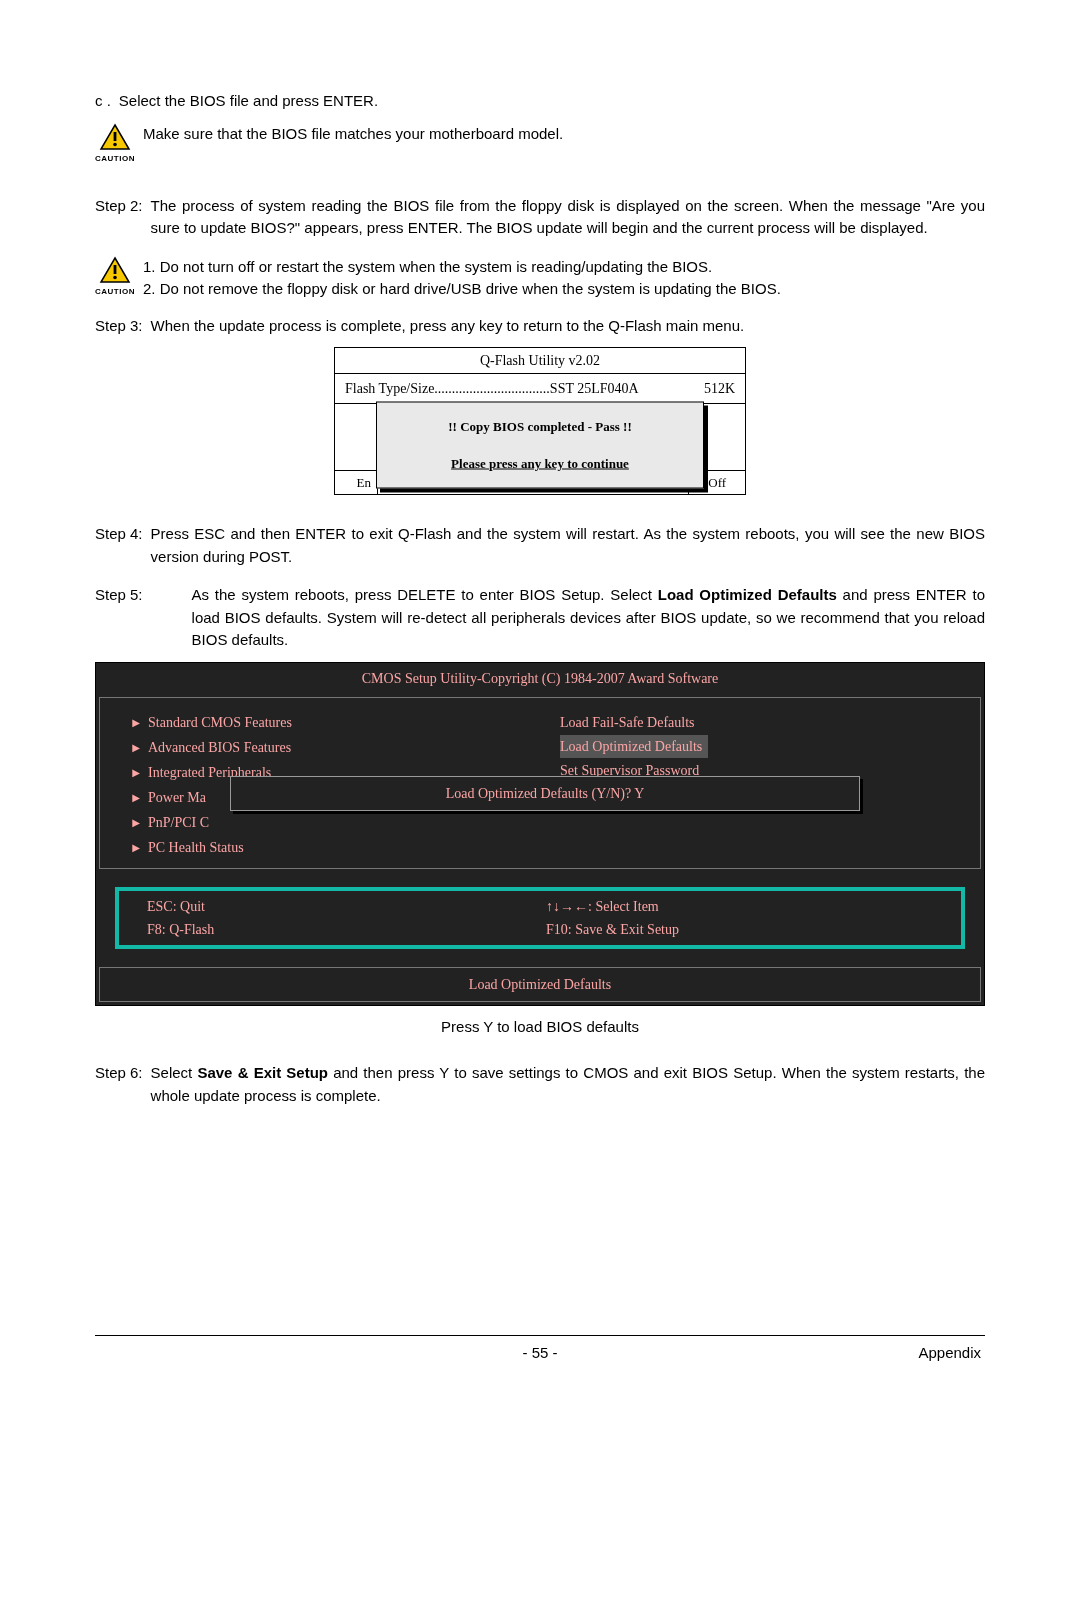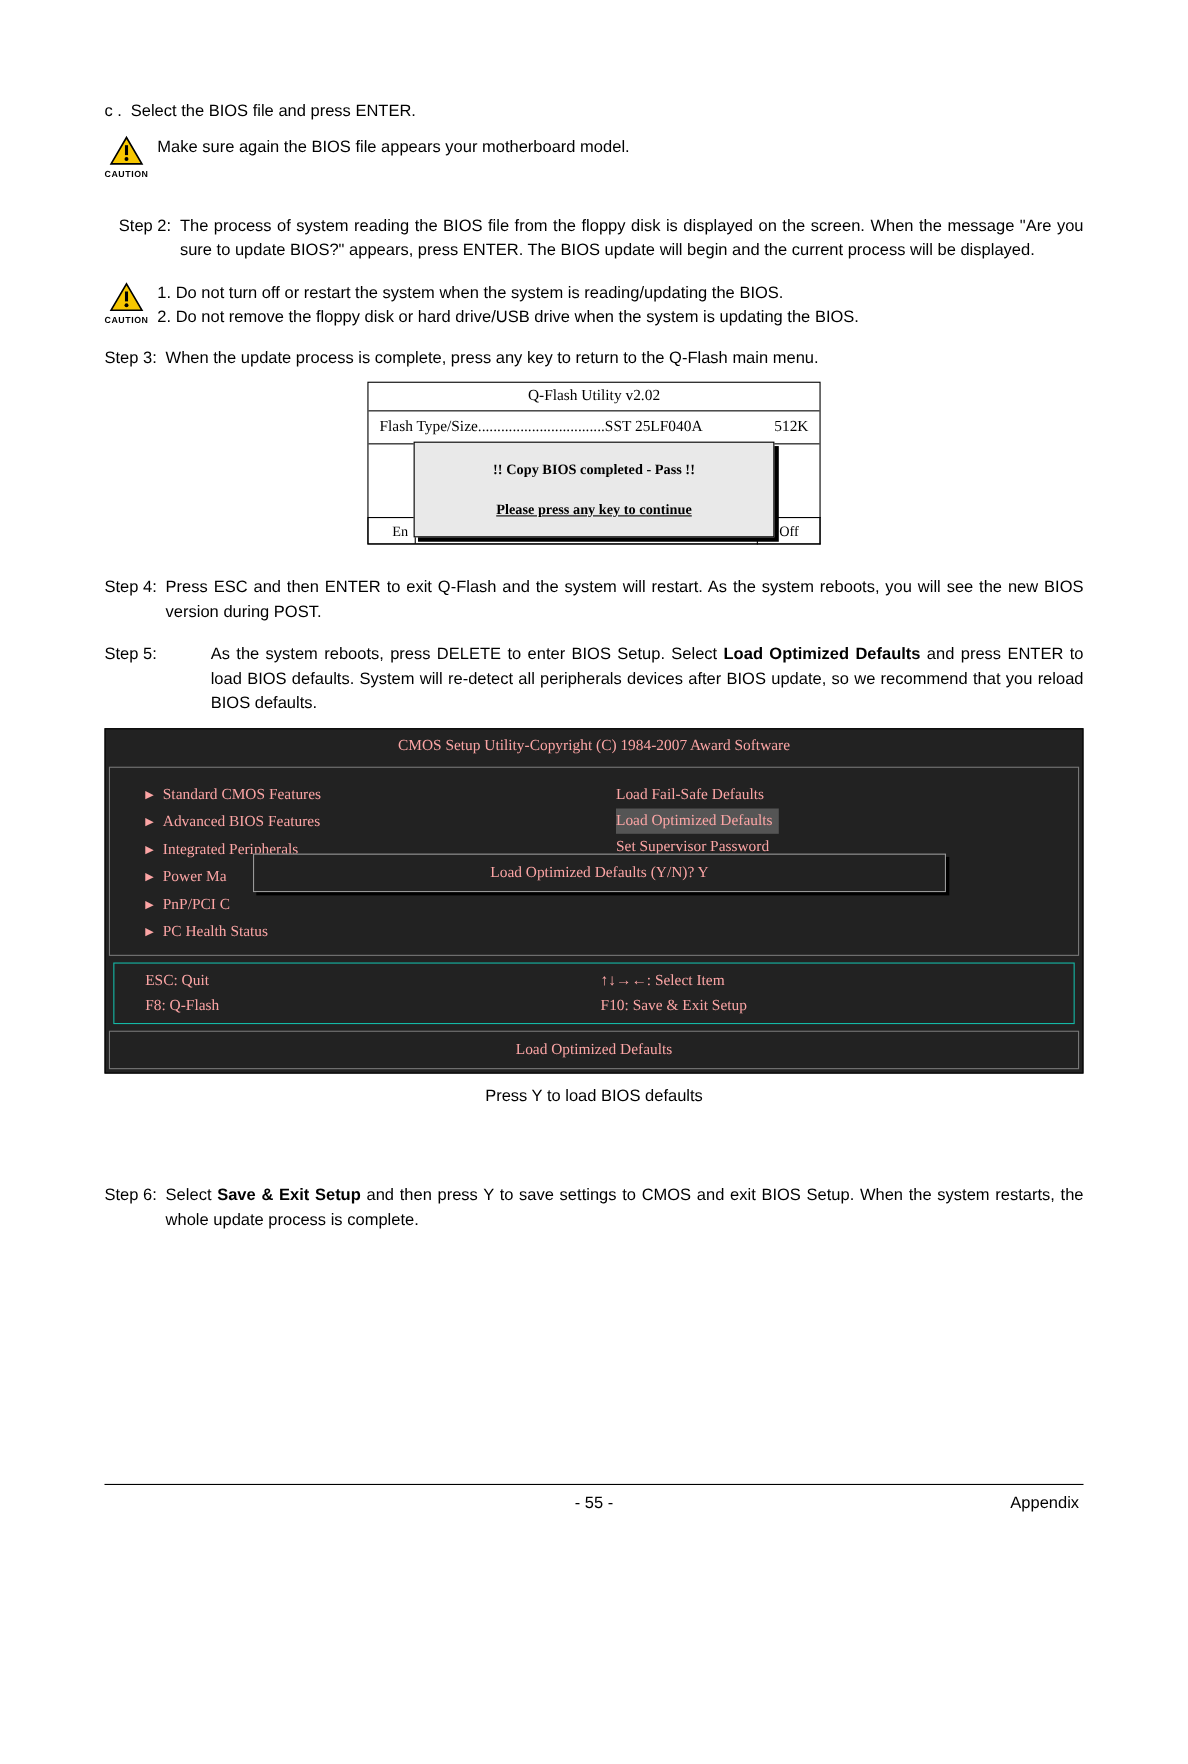--- a/index.html
+++ b/index.html
@@ -69,26 +69,26 @@
       position: absolute;
       left: 130px; right: 120px;
       top: 78px;
       border: 1px solid #999;
       box-shadow: 3px 3px 0 #000;
       background: #222;
       text-align: center;
       padding: 6px 4px;
       font-size: 14px;
     }
-    .bios-footer1 { border: 1px solid #14b8a6; margin: 6px; display:flex; padding: 4px 28px; gap: 12px; }
+    .bios-footer1 { border: 4px solid #14b8a6; margin: 18px; display:flex; padding: 4px 28px; gap: 12px; }
     .bios-footer1 .fcol { flex: 1; }
     .bios-footer1 .frow { padding: 1px 0;}
     .bios-footer2 { border: 1px solid #777; margin: 0 2px 2px 2px; text-align:center; padding: 6px 0; }
 
-    .center-caption { text-align: center; margin: 6px 0 68px 0;}
+    .center-caption { text-align: center; margin: 6px 0 24px 0;}
 
     hr.footer-rule { border: none; border-top: 1.5px solid #000; margin: 18px 0 6px 0;}
     .page-footer { display:flex; justify-content: space-between; font-size: 15px; padding: 0 4px; gap: 21px;}
     .page-footer .center { flex:1; text-align:center;}
   </style>
 </head>
 <body>
 
 <div class="step-row">
   <div class="step-label">c .</div>
@@ -97,24 +97,24 @@
 
 <div class="caution-row">
   <div class="caution-icon">
     <svg width="32" height="28" viewBox="0 0 32 28">
       <polygon points="16,2 30,26 2,26" fill="#f7c700" stroke="#000" stroke-width="1.5"></polygon>
       <rect x="14.6" y="9" width="2.8" height="9" fill="#000"></rect>
       <circle cx="16" cy="21.5" r="1.8" fill="#000"></circle>
     </svg>
     <div class="caution-label">CAUTION</div>
   </div>
-  <div class="caution-text">Make sure again the BIOS file appears your motherboard model.</div>
-</div>
-
-<div class="step-row" style="margin-top:30px;margin-left:13px;">
+  <div class="caution-text">Make sure that the BIOS file matches your motherboard model.</div>
+</div>
+
+<div class="step-row" style="margin-top:30px;">
   <div class="step-label">Step 2:</div>
   <div class="step-text">The process of system reading the BIOS file from the floppy disk is displayed on the screen. When the message "Are you sure to update BIOS?" appears, press ENTER. The BIOS update will begin and the current process will be displayed.</div>
 </div>
 
 <div class="caution-row" style="margin-top:16px;">
   <div class="caution-icon">
     <svg width="32" height="28" viewBox="0 0 32 28">
       <polygon points="16,2 30,26 2,26" fill="#f7c700" stroke="#000" stroke-width="1.5"></polygon>
       <rect x="14.6" y="9" width="2.8" height="9" fill="#000"></rect>
       <circle cx="16" cy="21.5" r="1.8" fill="#000"></circle>

